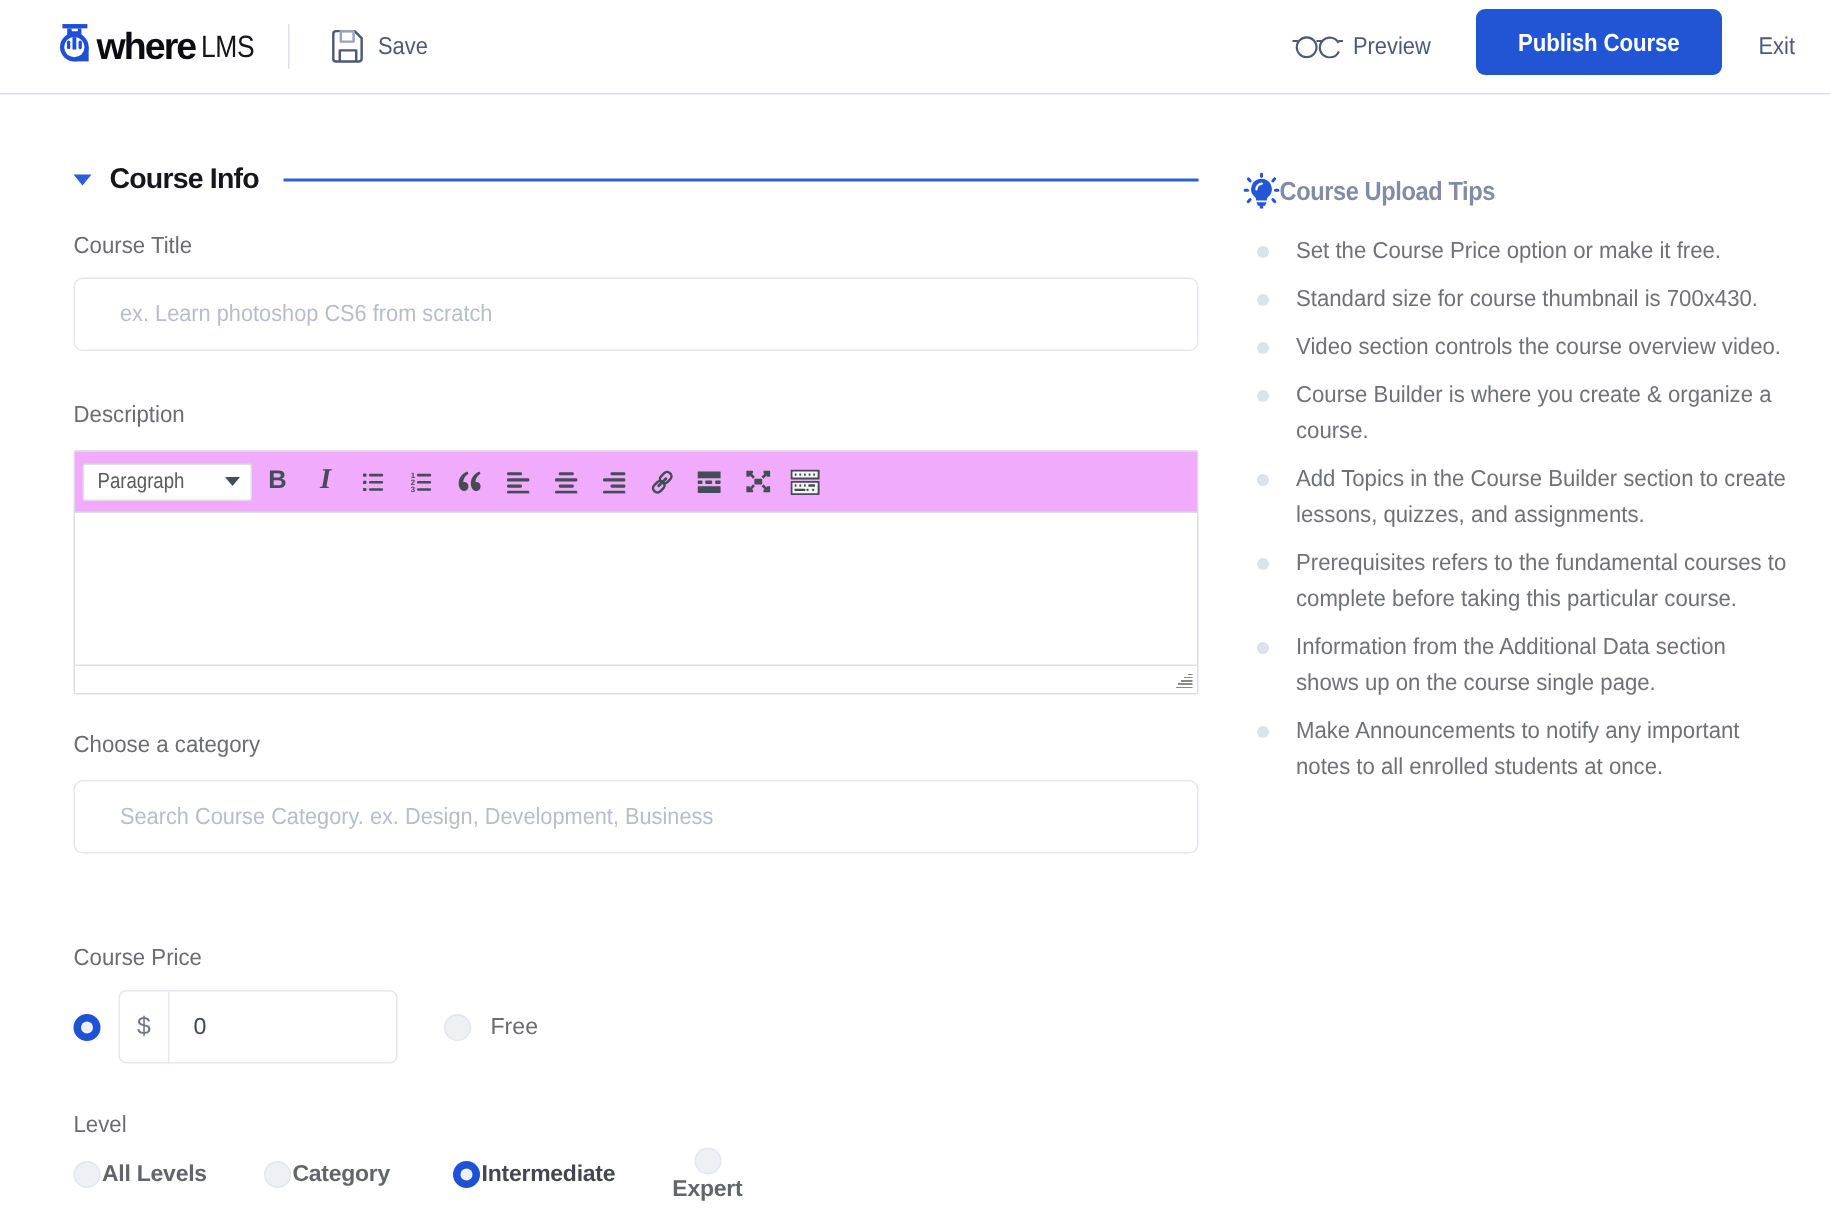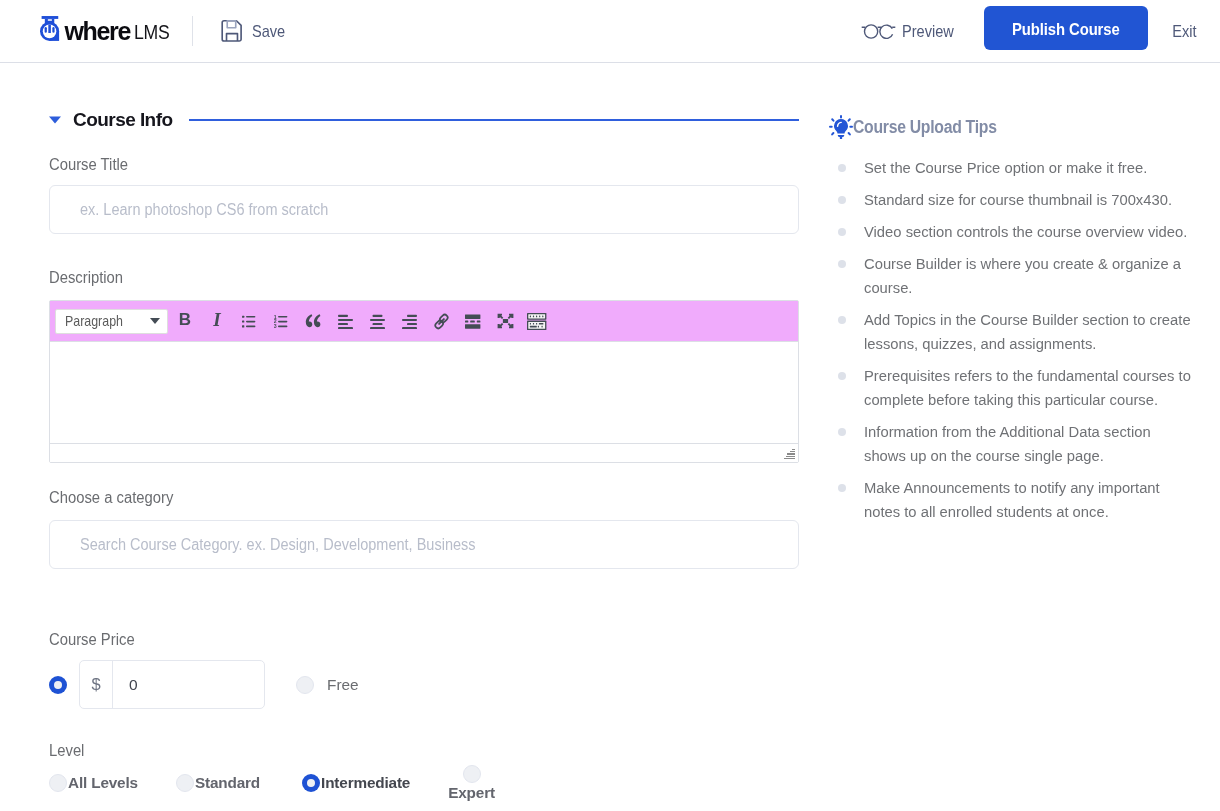--- a/index.html
+++ b/index.html
@@ -342,21 +342,21 @@
 
     <div class="field" style="top:741px">
       <div class="field-label">Level</div>
       <div class="level-row">
           <div class="level-opt" style="margin-left: 0px;">
             <div class="radio off"></div>
             <div class="lbl">All Levels</div>
           </div>
           <div class="level-opt" style="margin-left: 38px;">
             <div class="radio off"></div>
-            <div class="lbl">Standard</div>
+            <div class="lbl">Category</div>
           </div>
           <div class="level-opt sel" style="margin-left: 42px;">
             <div class="radio on"></div>
             <div class="lbl">Intermediate</div>
           </div>
           <div class="level-opt" style="margin-left: 38px; flex-direction: column;">
             <div class="radio off"></div>
             <div class="lbl">Expert</div>
           </div>
         </div>

